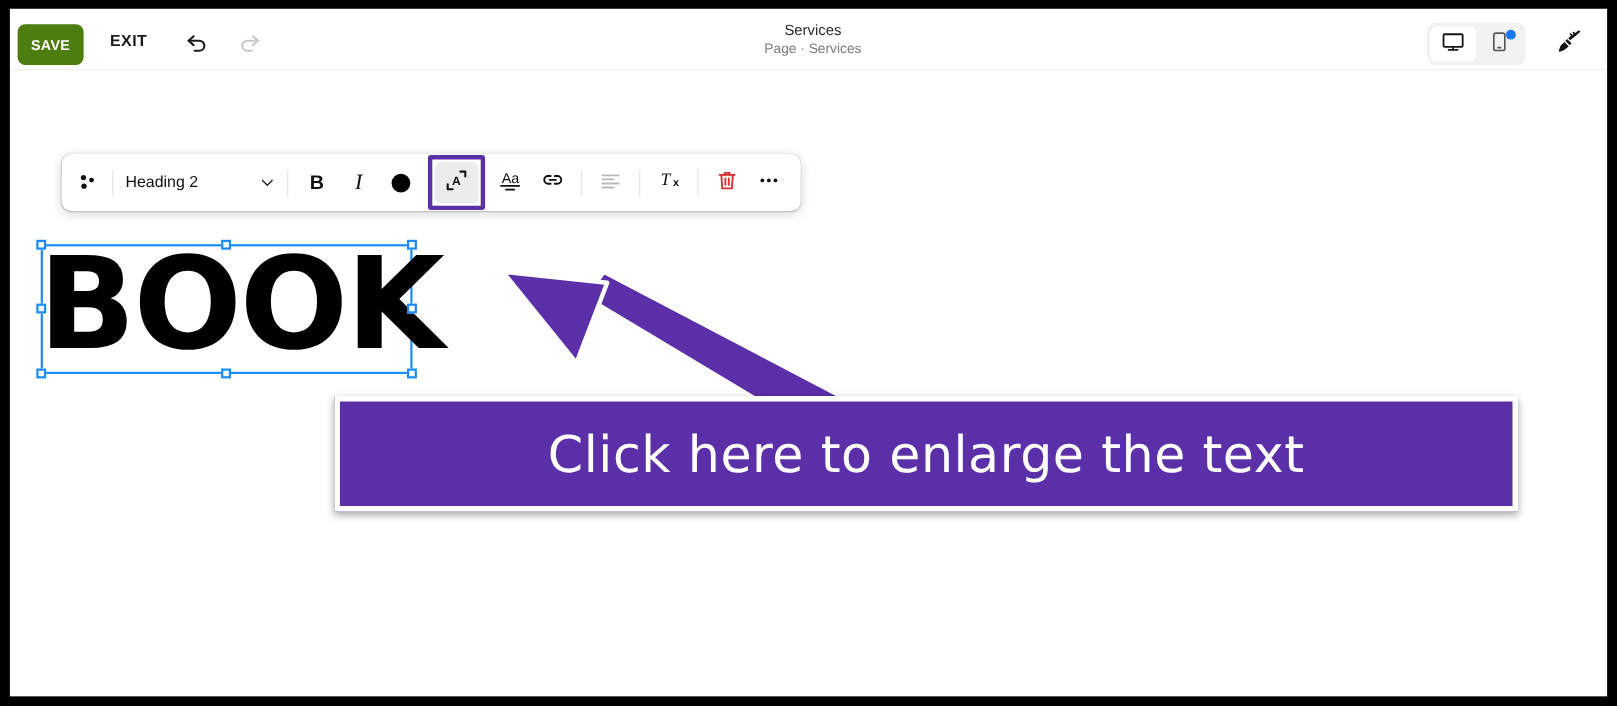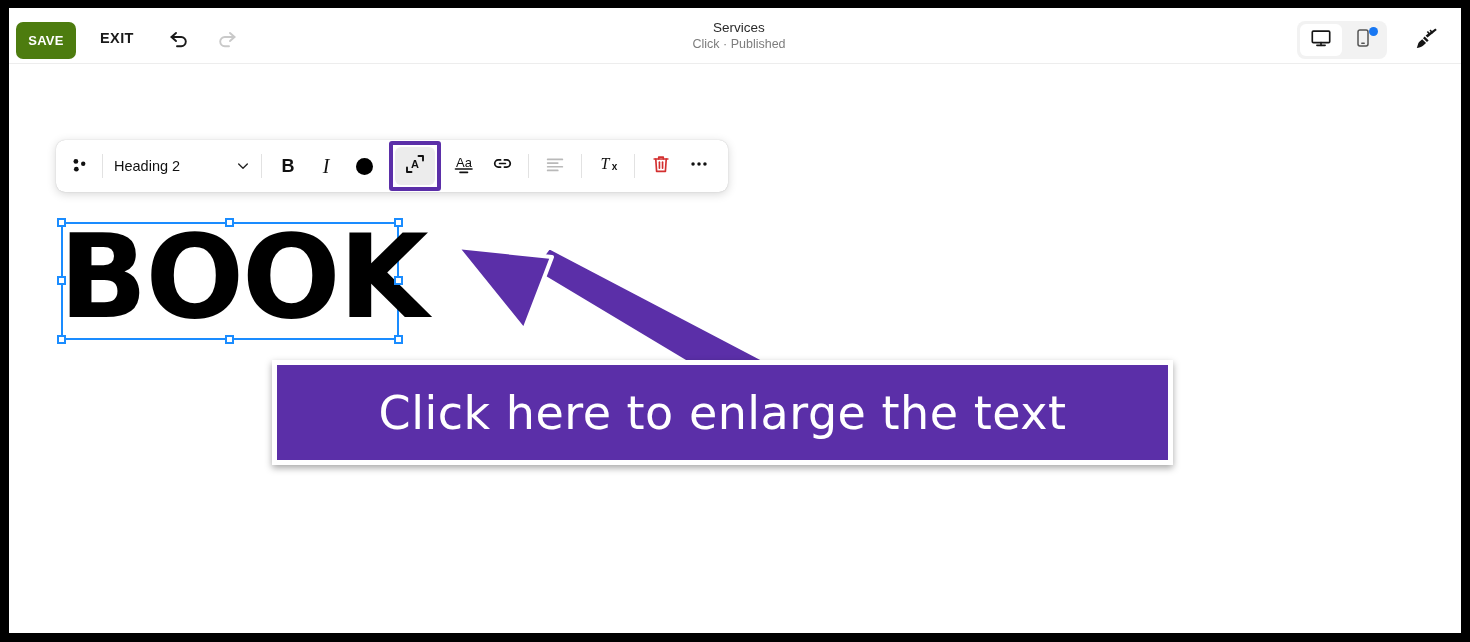--- a/index.html
+++ b/index.html
@@ -249,21 +249,21 @@
     border-radius: 6px;
     display: flex;
     align-items: center;
     justify-content: center;
     cursor: pointer;
   }
 
   
   #selected-text-block {
     position: absolute;
-    left: 52px;
+    left: 28px;
     top: 157px;
     width: 338px;
     height: 118px;
     border: 2px solid #1a8cff;
     box-sizing: border-box;
     z-index: 3;
   }
   #book-text {
     position: absolute;
     left: -4px;
@@ -300,23 +300,23 @@
     top: 120px;
     width: 420px;
     height: 245px;
     z-index: 8;
     pointer-events: none;
   }
 
   
   #annotation-banner {
     position: absolute;
-    left: 263px;
+    left: 295px;
     top: 295px;
-    width: 901px;
+    width: 1076px;
     height: 105px;
     background: #5b2fa8;
     border: 5px solid #ffffff;
     box-sizing: border-box;
     box-shadow: 0 3px 7px rgba(0,0,0,0.35);
     display: flex;
     align-items: center;
     justify-content: center;
     z-index: 9;
   }
@@ -354,21 +354,21 @@
         <span>
           <svg width="24" height="24" viewBox="0 0 24 24" fill="none" stroke="#c9c9c9" stroke-width="1.9" stroke-linecap="round" stroke-linejoin="round">
             <path d="M15 7 L19.5 11 L15 15"></path>
             <path d="M19.5 11 H9.8 a4.6 4.6 0 0 0 0 9.2 H14"></path>
           </svg>
         </span>
       </div>
 
       <div id="page-meta">
         <div id="page-title">Services</div>
-        <div id="page-subtitle">Click · Published</div>
+        <div id="page-subtitle">Page · Services</div>
       </div>
 
       <div id="viewport-toggle">
         <div class="vp-btn active">
           <span>
             <svg width="22" height="22" viewBox="0 0 24 24" fill="none" stroke="#161616" stroke-width="1.8" stroke-linecap="round" stroke-linejoin="round">
               <rect x="2.5" y="4.5" width="19" height="12.5" rx="1.2"></rect>
               <path d="M12 17 V20"></path>
               <path d="M7.5 20 H16.5"></path>
             </svg>

